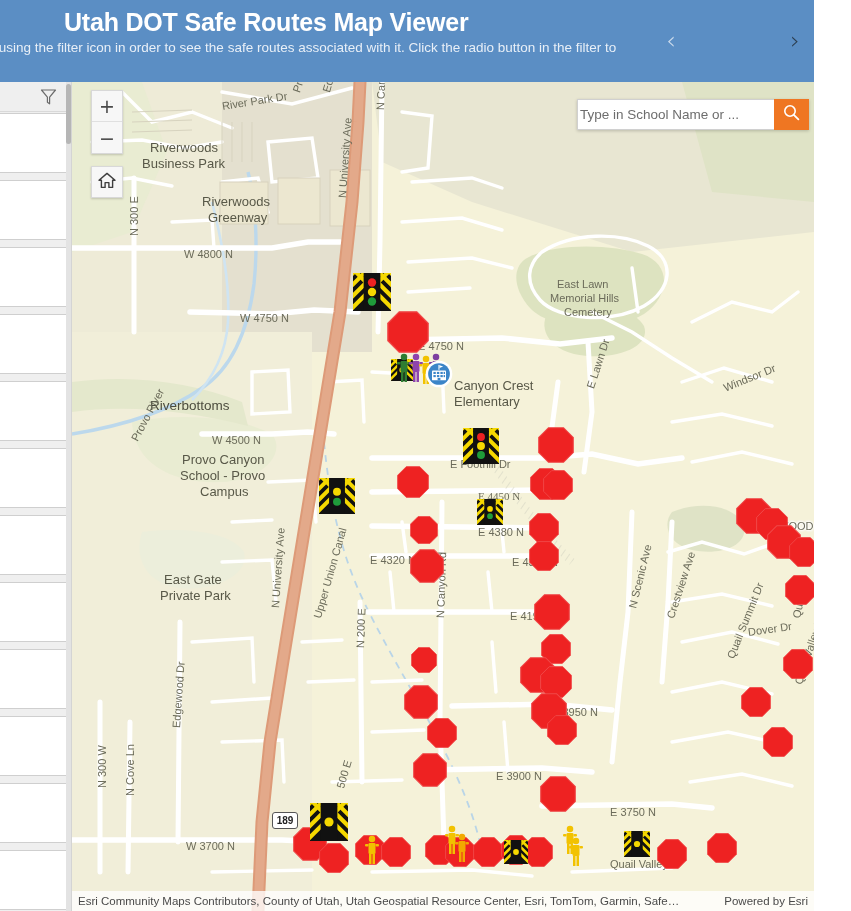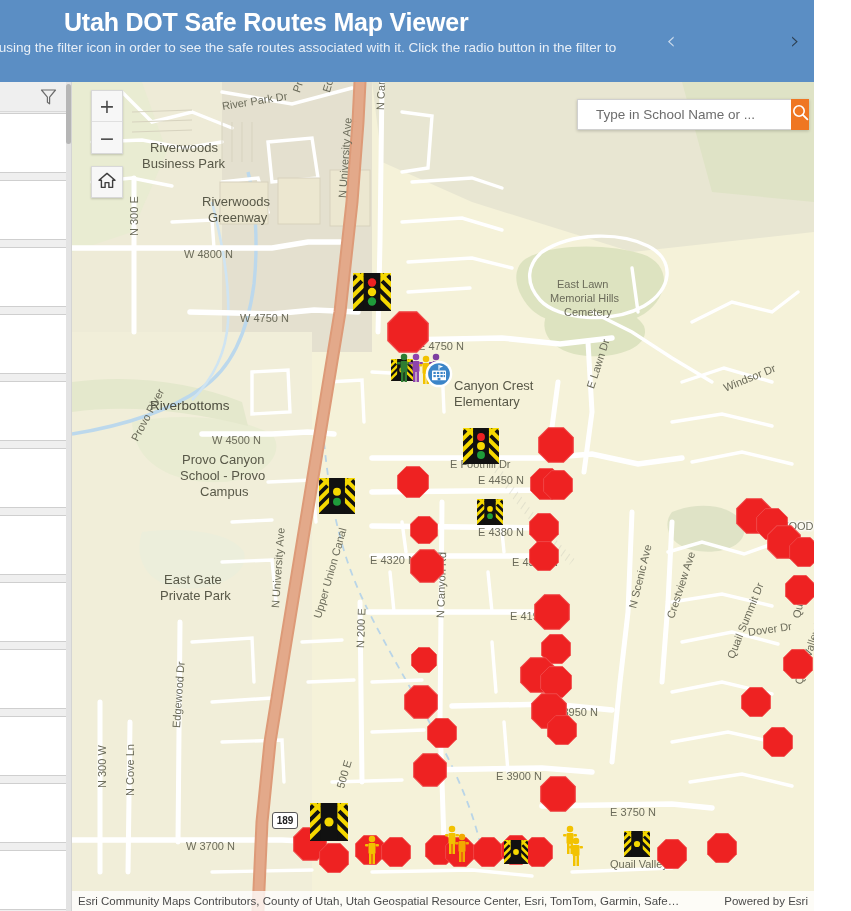--- a/index.html
+++ b/index.html
@@ -105,21 +105,21 @@
     display:flex; align-items:center; justify-content:center; cursor:pointer;
   }
 
   
   .search-wrap {
     position:absolute; left: 505px; top: 17px; width: 232px; height: 31px;
     display:flex; box-shadow: 0 1px 3px rgba(0,0,0,.2);
   }
   .search-input {
     flex: 1; border: 1px solid #d0d0d0; border-right: none; background: #fff;
-    font-size: 13.5px; color: #ef4444; padding: 0 18px; outline: none;
+    font-size: 13.5px; color: #ef4444; padding: 0 2px; outline: none;
     font-family: "Liberation Sans", sans-serif;
   }
   .search-input::placeholder { color: #6d6d6d; }
   .search-btn {
     width: 35px; background: #ef7622; border: none; cursor: pointer;
     display:flex; align-items:center; justify-content:center;
   }
 
   
   .attrib {
@@ -348,21 +348,21 @@
         <div class="map-label" style="left: 245px; top: 530px; transform: rotate(-74deg); transform-origin: 0px 50%;">Upper Union Canal</div>
         <div class="map-label" style="left: 288px; top: 560px; transform: rotate(-88deg); transform-origin: 0px 50%;">N 200 E</div>
         <div class="map-label" style="left: 346px; top: 258px; transform-origin: 0px 50%;">E 4750 N</div>
         <div class="map-label" style="left: 485px; top: 196px; transform-origin: 0px 50%;">East Lawn</div>
         <div class="map-label" style="left: 478px; top: 210px; transform-origin: 0px 50%;">Memorial Hills</div>
         <div class="map-label" style="left: 492px; top: 224px; transform-origin: 0px 50%;">Cemetery</div>
         <div class="map-label" style="left: 518px; top: 300px; transform: rotate(-72deg); transform-origin: 0px 50%;">E Lawn Dr</div>
         <div class="map-label place" style="left: 382px; top: 296px; transform-origin: 0px 50%;">Canyon Crest</div>
         <div class="map-label place" style="left: 382px; top: 312px; transform-origin: 0px 50%; text-align: center;">Elementary</div>
         <div class="map-label" style="left: 378px; top: 376px; transform-origin: 0px 50%;">E Foothill Dr</div>
-        <div class="map-label" style="left: 406px; top: 392px; transform-origin: 0px 50%;">E 4450 N</div>
+        <div class="map-label" style="left: 406px; top: 408px; transform-origin: 0px 50%; font-family: Liberation Serif, serif;">E 4450 N</div>
         <div class="map-label" style="left: 406px; top: 444px; transform-origin: 0px 50%;">E 4380 N</div>
         <div class="map-label" style="left: 298px; top: 472px; transform-origin: 0px 50%;">E 4320 N</div>
         <div class="map-label" style="left: 440px; top: 474px; transform-origin: 0px 50%;">E 4300 N</div>
         <div class="map-label" style="left: 438px; top: 528px; transform-origin: 0px 50%;">E 4190 N</div>
         <div class="map-label" style="left: 368px; top: 530px; transform: rotate(-88deg); transform-origin: 0px 50%;">N Canyon Rd</div>
         <div class="map-label" style="left: 560px; top: 520px; transform: rotate(-76deg); transform-origin: 0px 50%;">N Scenic Ave</div>
         <div class="map-label" style="left: 598px; top: 530px; transform: rotate(-72deg); transform-origin: 0px 50%;">Crestview Ave</div>
         <div class="map-label" style="left: 652px; top: 300px; transform: rotate(-22deg); transform-origin: 0px 50%;">Windsor Dr</div>
         <div class="map-label white-halo" style="left: 706px; top: 438px; transform-origin: 0px 50%;">WOOD</div>
         <div class="map-label" style="left: 676px; top: 544px; transform: rotate(-8deg); transform-origin: 0px 50%;">Dover Dr</div>

